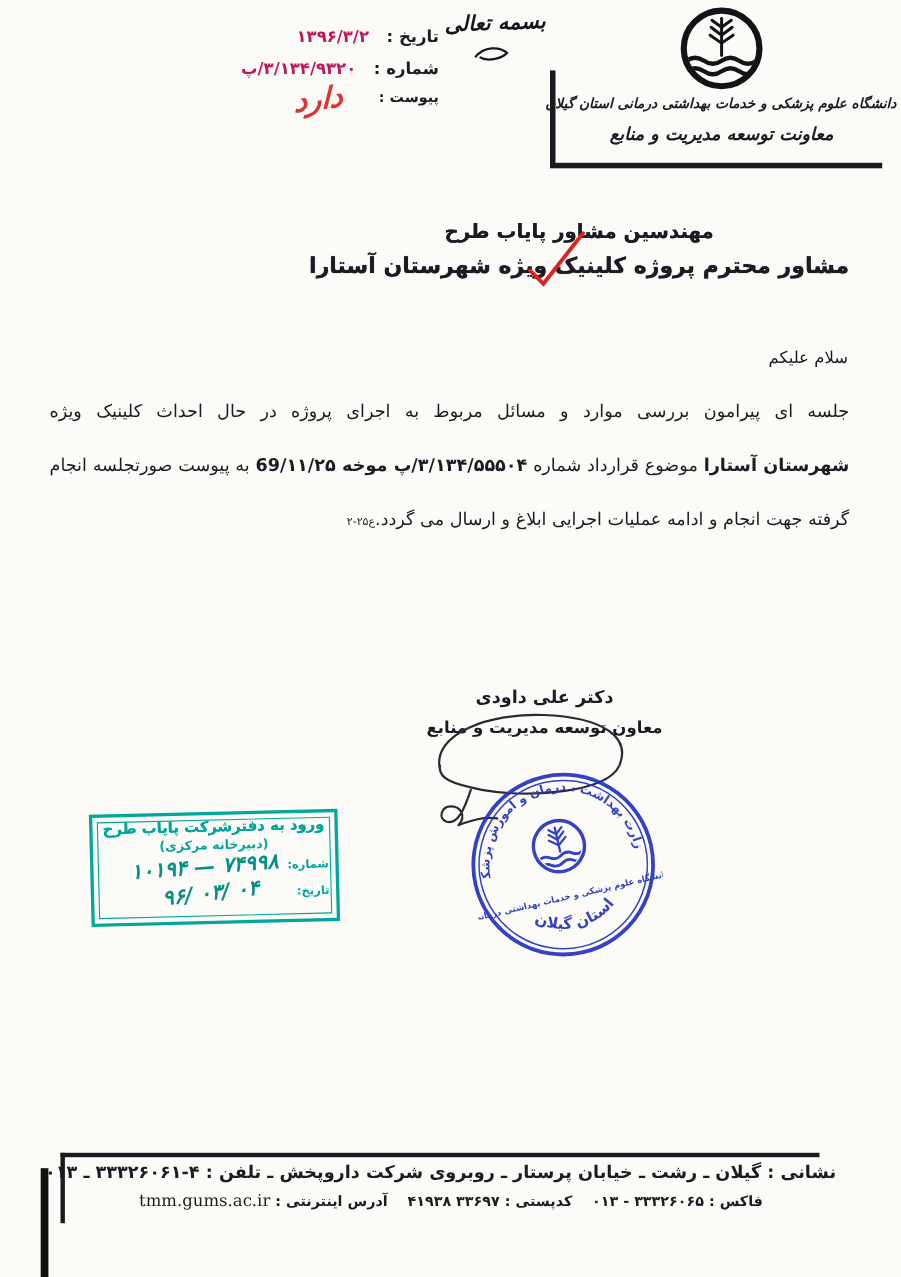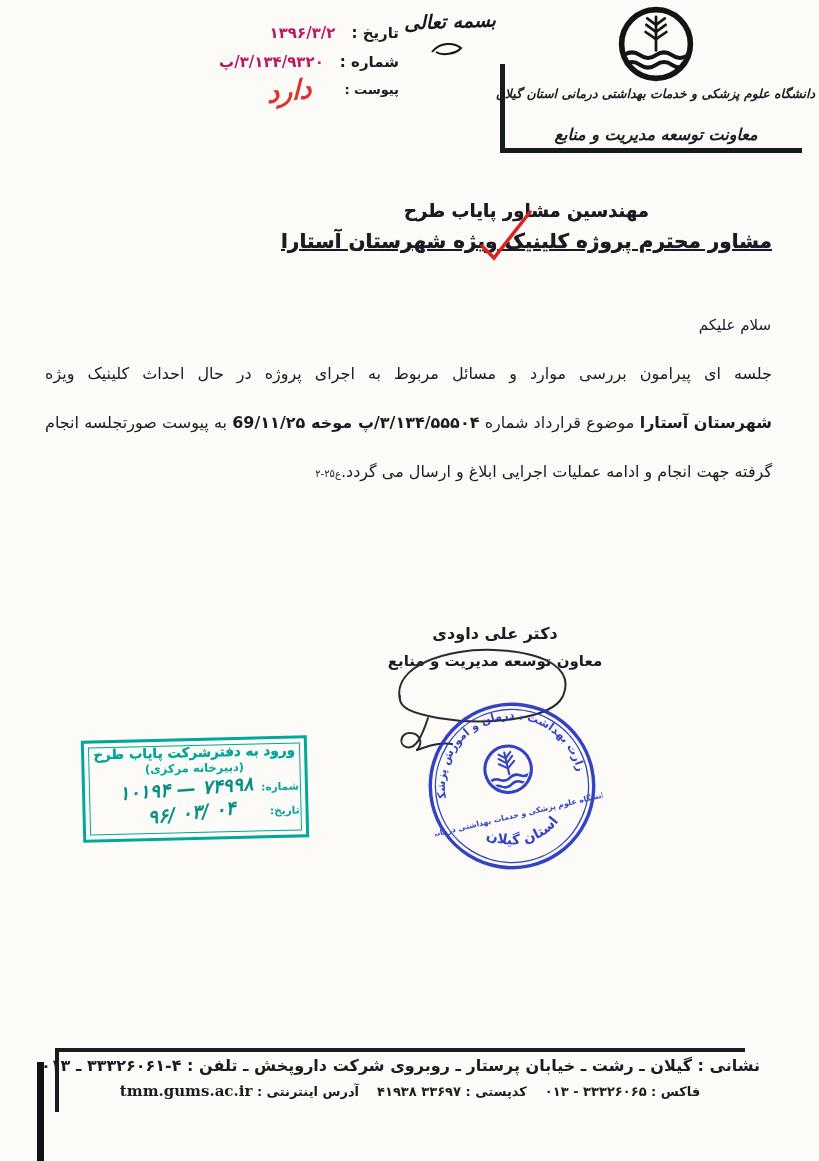--- a/index.html
+++ b/index.html
@@ -13,38 +13,38 @@
   .bismillah{
     position:absolute; top:10px; left:390px; width:120px;
     font-size:19px; font-weight:bold; font-style:italic; text-align:center;
     transform:rotate(-2deg); color:#16151d;
   }
   .bismillah-flourish{position:absolute; top:38px; left:428px;}
   
   .letterhead{position:absolute; top:4px; left:497px; width:318px; text-align:center;}
   .logo-svg{display:block; margin:0 auto;}
   .org1{font-size:12.5px; font-weight:bold; font-style:italic; margin-top:2px; white-space:nowrap;}
-  .org2{font-size:16px; font-weight:bold; font-style:italic; margin-top:24px;}
+  .org2{font-size:16px; font-weight:bold; font-style:italic; margin-top:11px;}
   .hdr-line-v{position:absolute; left:500px; top:64px; width:5px; height:88px; background:#191920;}
   .hdr-line-h{position:absolute; left:500px; top:148px; width:302px; height:5px; background:#191920;}
   
   .meta{position:absolute; top:24px; right:420px;}
   .meta-row{display:flex; align-items:baseline; gap:16px; margin-bottom:11px; justify-content:flex-start;}
   .meta-label{font-size:15px; font-weight:bold; white-space:nowrap;}
   .meta-value{font-size:15px; font-weight:bold; white-space:nowrap; color:#be185d;}
   .meta-label.small{font-size:13px; font-weight:bold;}
   .attachment-scrawl{
     position:absolute; top:78px; left:222px; width:90px;
     color:#d92521; font-size:27px; font-weight:bold; font-style:italic;
     transform:rotate(-7deg) skewX(-8deg); letter-spacing:4px; opacity:.92;
   }
   
   .recipient{position:absolute; top:200px; right:47px; text-align:center;}
   .recipient-1{font-size:18px; font-weight:bold; text-shadow:0 0 .6px #1c1b24;}
-  .recipient-2{font-size:20px; font-weight:bold; margin-top:8px; text-shadow:0 0 .7px #1c1b24;text-decoration:underline;}
+  .recipient-2{font-size:20px; font-weight:bold; margin-top:8px; text-shadow:0 0 .7px #1c1b24;}
   .red-check{position:absolute; top:206px; left:474px;}
   
   .salutation{position:absolute; top:316px; right:48px; font-size:15px;}
   .body-block{position:absolute; top:349px; left:45px; width:727px;}
   .bline{direction:rtl; text-align:justify; text-align-last:justify; font-size:16px; line-height:49px; height:49px; white-space:normal;}
   .bline.last{text-align:center; text-align-last:right;}
   .bline .b{font-weight:bold;}
   .bline .indent{padding-right:26px;}
   .ref{font-size:10px; color:#23222c;}
   
@@ -67,21 +67,21 @@
   .es-hand{font-size:19px; font-weight:bold; font-style:italic; color:#069086; letter-spacing:2px; white-space:nowrap;}
   .es-hand.num{transform:rotate(-3deg); }
   .es-hand.date{transform:rotate(-5deg); margin-right:26px;}
   
   .ftr-line-h{position:absolute; left:55px; top:1048px; width:690px; height:4px; background:#1a1a21;}
   .ftr-line-v{position:absolute; left:55px; top:1048px; width:4px; height:64px; background:#1a1a21;}
   .edge-bar{position:absolute; left:37px; top:1062px; width:7px; height:99px; background:#111;}
   .footer-text{position:absolute; left:60px; top:1056px; width:700px; text-align:center;}
   .ftr1{font-size:16px; font-weight:bold; white-space:nowrap;margin-left:12px;}
   .ftr2{margin-top:7px; font-size:13px; font-weight:bold; display:flex; justify-content:center; gap:18px; align-items:baseline; white-space:nowrap;}
-  .url{font-family:"DejaVu Serif", serif; font-size:15px; font-weight:bold; direction:ltr; unicode-bidi:isolate;}
+  .url{font-family:"DejaVu Serif", serif; font-size:15px; font-weight:normal; direction:ltr; unicode-bidi:isolate;}
   .ltr{direction:ltr; unicode-bidi:isolate;}
   svg text{font-family:"DejaVu Sans", sans-serif;}
 </style>
 </head>
 <body>
 
 <div class="page">
 
   <div class="bismillah">بسمه تعالی</div>
   <svg class="bismillah-flourish" width="40" height="22" viewBox="0 0 40 22">

